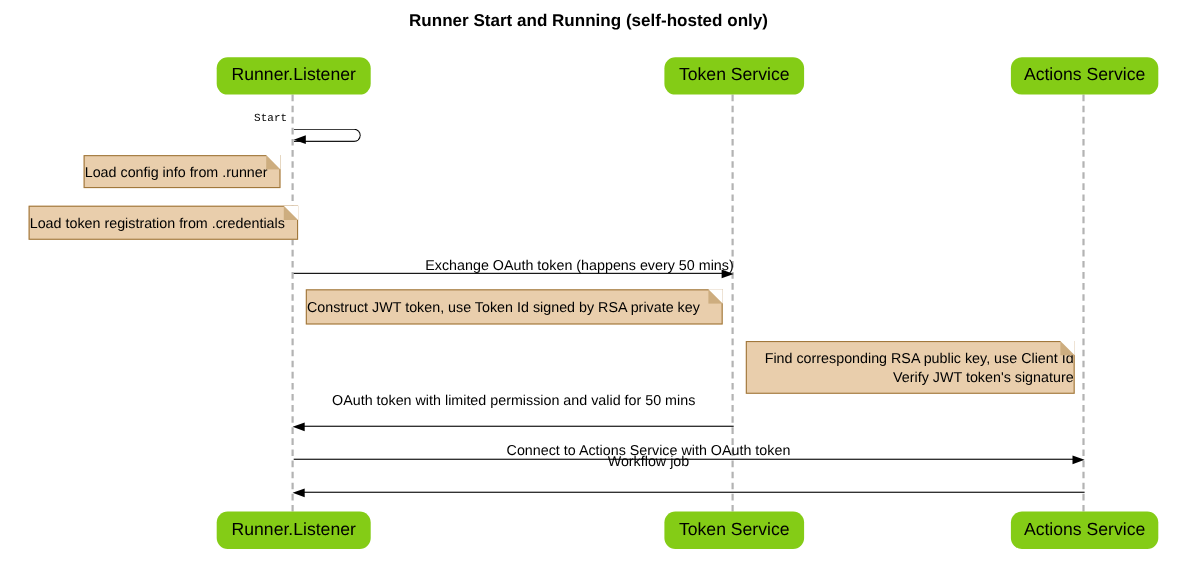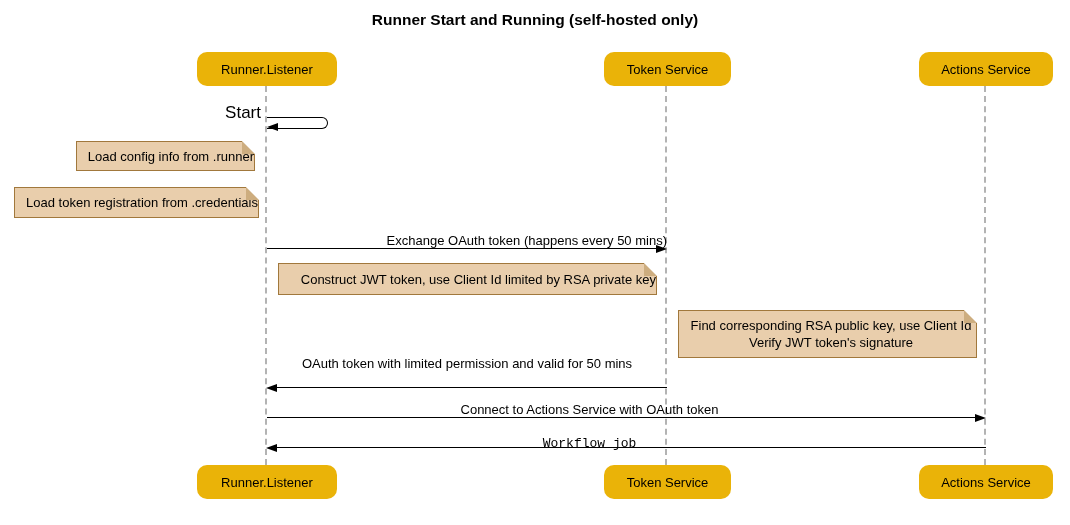--- a/index.html
+++ b/index.html
@@ -9,50 +9,50 @@
   }
   .title{
     position:absolute;top:11px;left:0;width:1070px;text-align:center;
     font-size:15.5px;font-weight:bold;
   }
   .lifeline{
     position:absolute;top:86px;height:379px;width:0;
     border-left:2px dashed #B3B3B3;
   }
   .actor{
-    position:absolute;height:34px;background:#eab308;border-radius:10px;
+    position:absolute;height:34px;background:#84cc16;border-radius:10px;
     display:flex;align-items:center;justify-content:center;
-    font-size:13px;box-sizing:border-box;
+    font-size:16px;box-sizing:border-box;
   }
   .msg-label{
     position:absolute;font-size:13px;text-align:center;white-space:nowrap;
   }
   .mline{position:absolute;height:0;border-top:1.5px solid #000;}
   .ah{position:absolute;width:0;height:0;}
   .ah.right{border-top:4.5px solid transparent;border-bottom:4.5px solid transparent;border-left:11px solid #000;}
   .ah.left{border-top:4.5px solid transparent;border-bottom:4.5px solid transparent;border-right:11px solid #000;}
   .selfloop{
     position:absolute;left:267px;top:117px;width:60px;height:10px;
     border:1.5px solid #000;border-left:none;border-radius:0 6px 6px 0;
   }
   .start-label{
     position:absolute;left:181px;top:103px;width:80px;text-align:right;
-    font-size:17px;white-space:nowrap;
+    font-size:10px;white-space:nowrap;font-family:Liberation Mono, monospace;
   }
   .note{
     position:absolute;background:#E9CEAC;border:1px solid #A1783C;
     box-sizing:border-box;font-size:13px;display:flex;flex-direction:column;
-    align-items:flex-end;justify-content:center;white-space:nowrap;
+    align-items:flex-start;justify-content:center;white-space:nowrap;
   }
   .note::after{ 
     content:"";position:absolute;top:-1px;right:-1px;
     border-width:0 13px 13px 0;border-style:solid;
     border-color:#FFFFFF #FFFFFF #CDAD7F #CDAD7F;
   }
-  .note.left-align{align-items:center;padding-left:7px;line-height:17px;}
+  .note.left-align{align-items:flex-end;padding-left:7px;line-height:17px;}
 </style>
 </head>
 <body>
 
 <div class="stage">
 
   <div class="title">Runner Start and Running (self-hosted only)</div>
 
   <div class="lifeline" style="left:265px;"></div>
   <div class="lifeline" style="left:665px;"></div>
@@ -63,46 +63,46 @@
   <div class="actor" style="left:919px;top:52px;width:134px;">Actions Service</div>
 
   <div class="start-label">Start</div>
   <div class="selfloop"></div>
   <div class="ah left" style="left:267px;top:122.5px;"></div>
 
   <div class="note" style="left:76px;top:141px;width:179px;height:30px;">
     <span>Load config info from .runner</span>
   </div>
 
-  <div class="note" style="left:14px;top:187px;width:245px;height:31px;">
+  <div class="note" style="left:26px;top:187px;width:245px;height:31px;">
     <span>Load token registration from .credentials</span>
   </div>
 
   <div class="msg-label" style="left:267px;top:233px;width:400px;text-align:right;">Exchange OAuth token (happens every 50 mins)</div>
   <div class="mline" style="left:267px;top:248px;width:392px;"></div>
   <div class="ah right" style="left:656px;top:244.5px;"></div>
 
   <div class="note" style="left:278px;top:263px;width:379px;height:32px;">
-    <span>Construct JWT token, use Client Id limited by RSA private key</span>
+    <span>Construct JWT token, use Token Id signed by RSA private key</span>
   </div>
 
   <div class="note left-align" style="left:678px;top:310px;width:299px;height:48px;">
     <span>Find corresponding RSA public key, use Client Id</span>
     <span>Verify JWT token's signature</span>
   </div>
 
   <div class="msg-label" style="left:267px;top:356px;width:400px;">OAuth token with limited permission and valid for 50 mins</div>
   <div class="mline" style="left:275px;top:387px;width:392px;"></div>
   <div class="ah left" style="left:266px;top:383.5px;"></div>
 
   <div class="msg-label" style="left:267px;top:402px;width:645px;">Connect to Actions Service with OAuth token</div>
   <div class="mline" style="left:267px;top:417px;width:711px;"></div>
   <div class="ah right" style="left:975px;top:413.5px;"></div>
 
-  <div class="msg-label" style="left:267px;top:436px;width:645px;font-family:Liberation Mono, monospace;">Workflow job</div>
+  <div class="msg-label" style="left:267px;top:412px;width:645px;">Workflow job</div>
   <div class="mline" style="left:275px;top:447px;width:711px;"></div>
   <div class="ah left" style="left:266px;top:443.5px;"></div>
 
   <div class="actor" style="left:197px;top:465px;width:140px;">Runner.Listener</div>
   <div class="actor" style="left:604px;top:465px;width:127px;">Token Service</div>
   <div class="actor" style="left:919px;top:465px;width:134px;">Actions Service</div>
 
 </div>
 
 </body></html>

